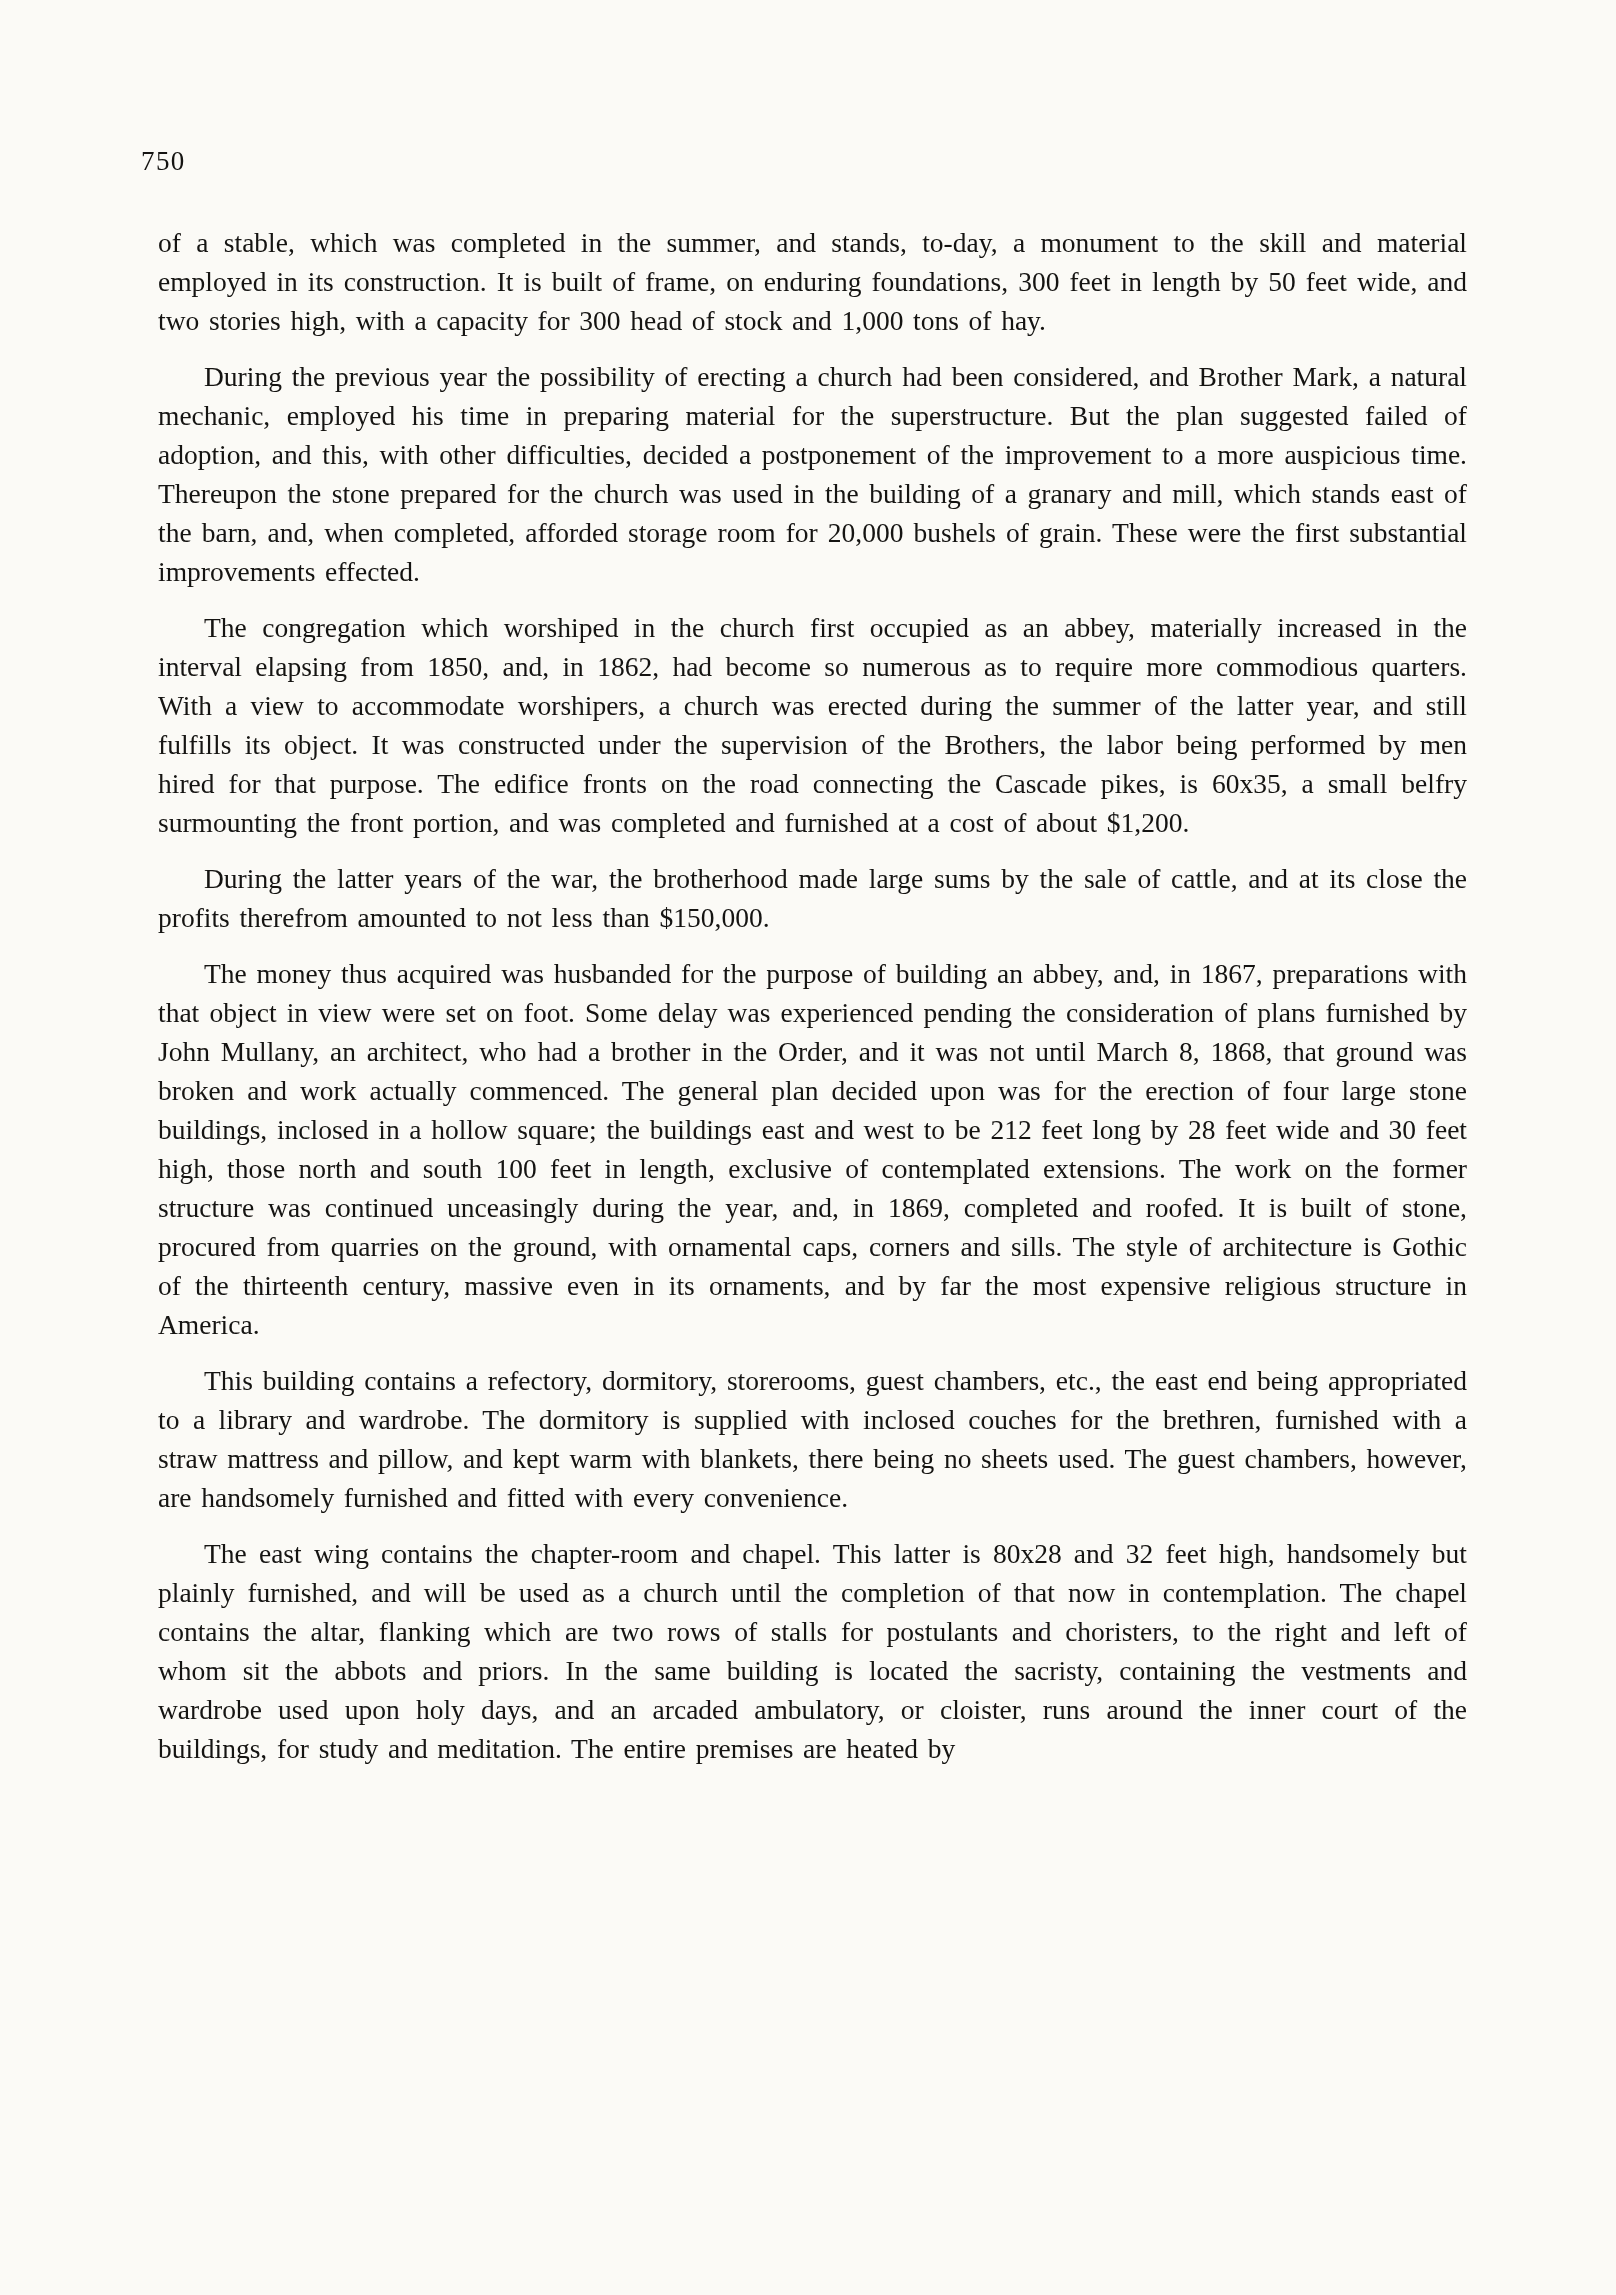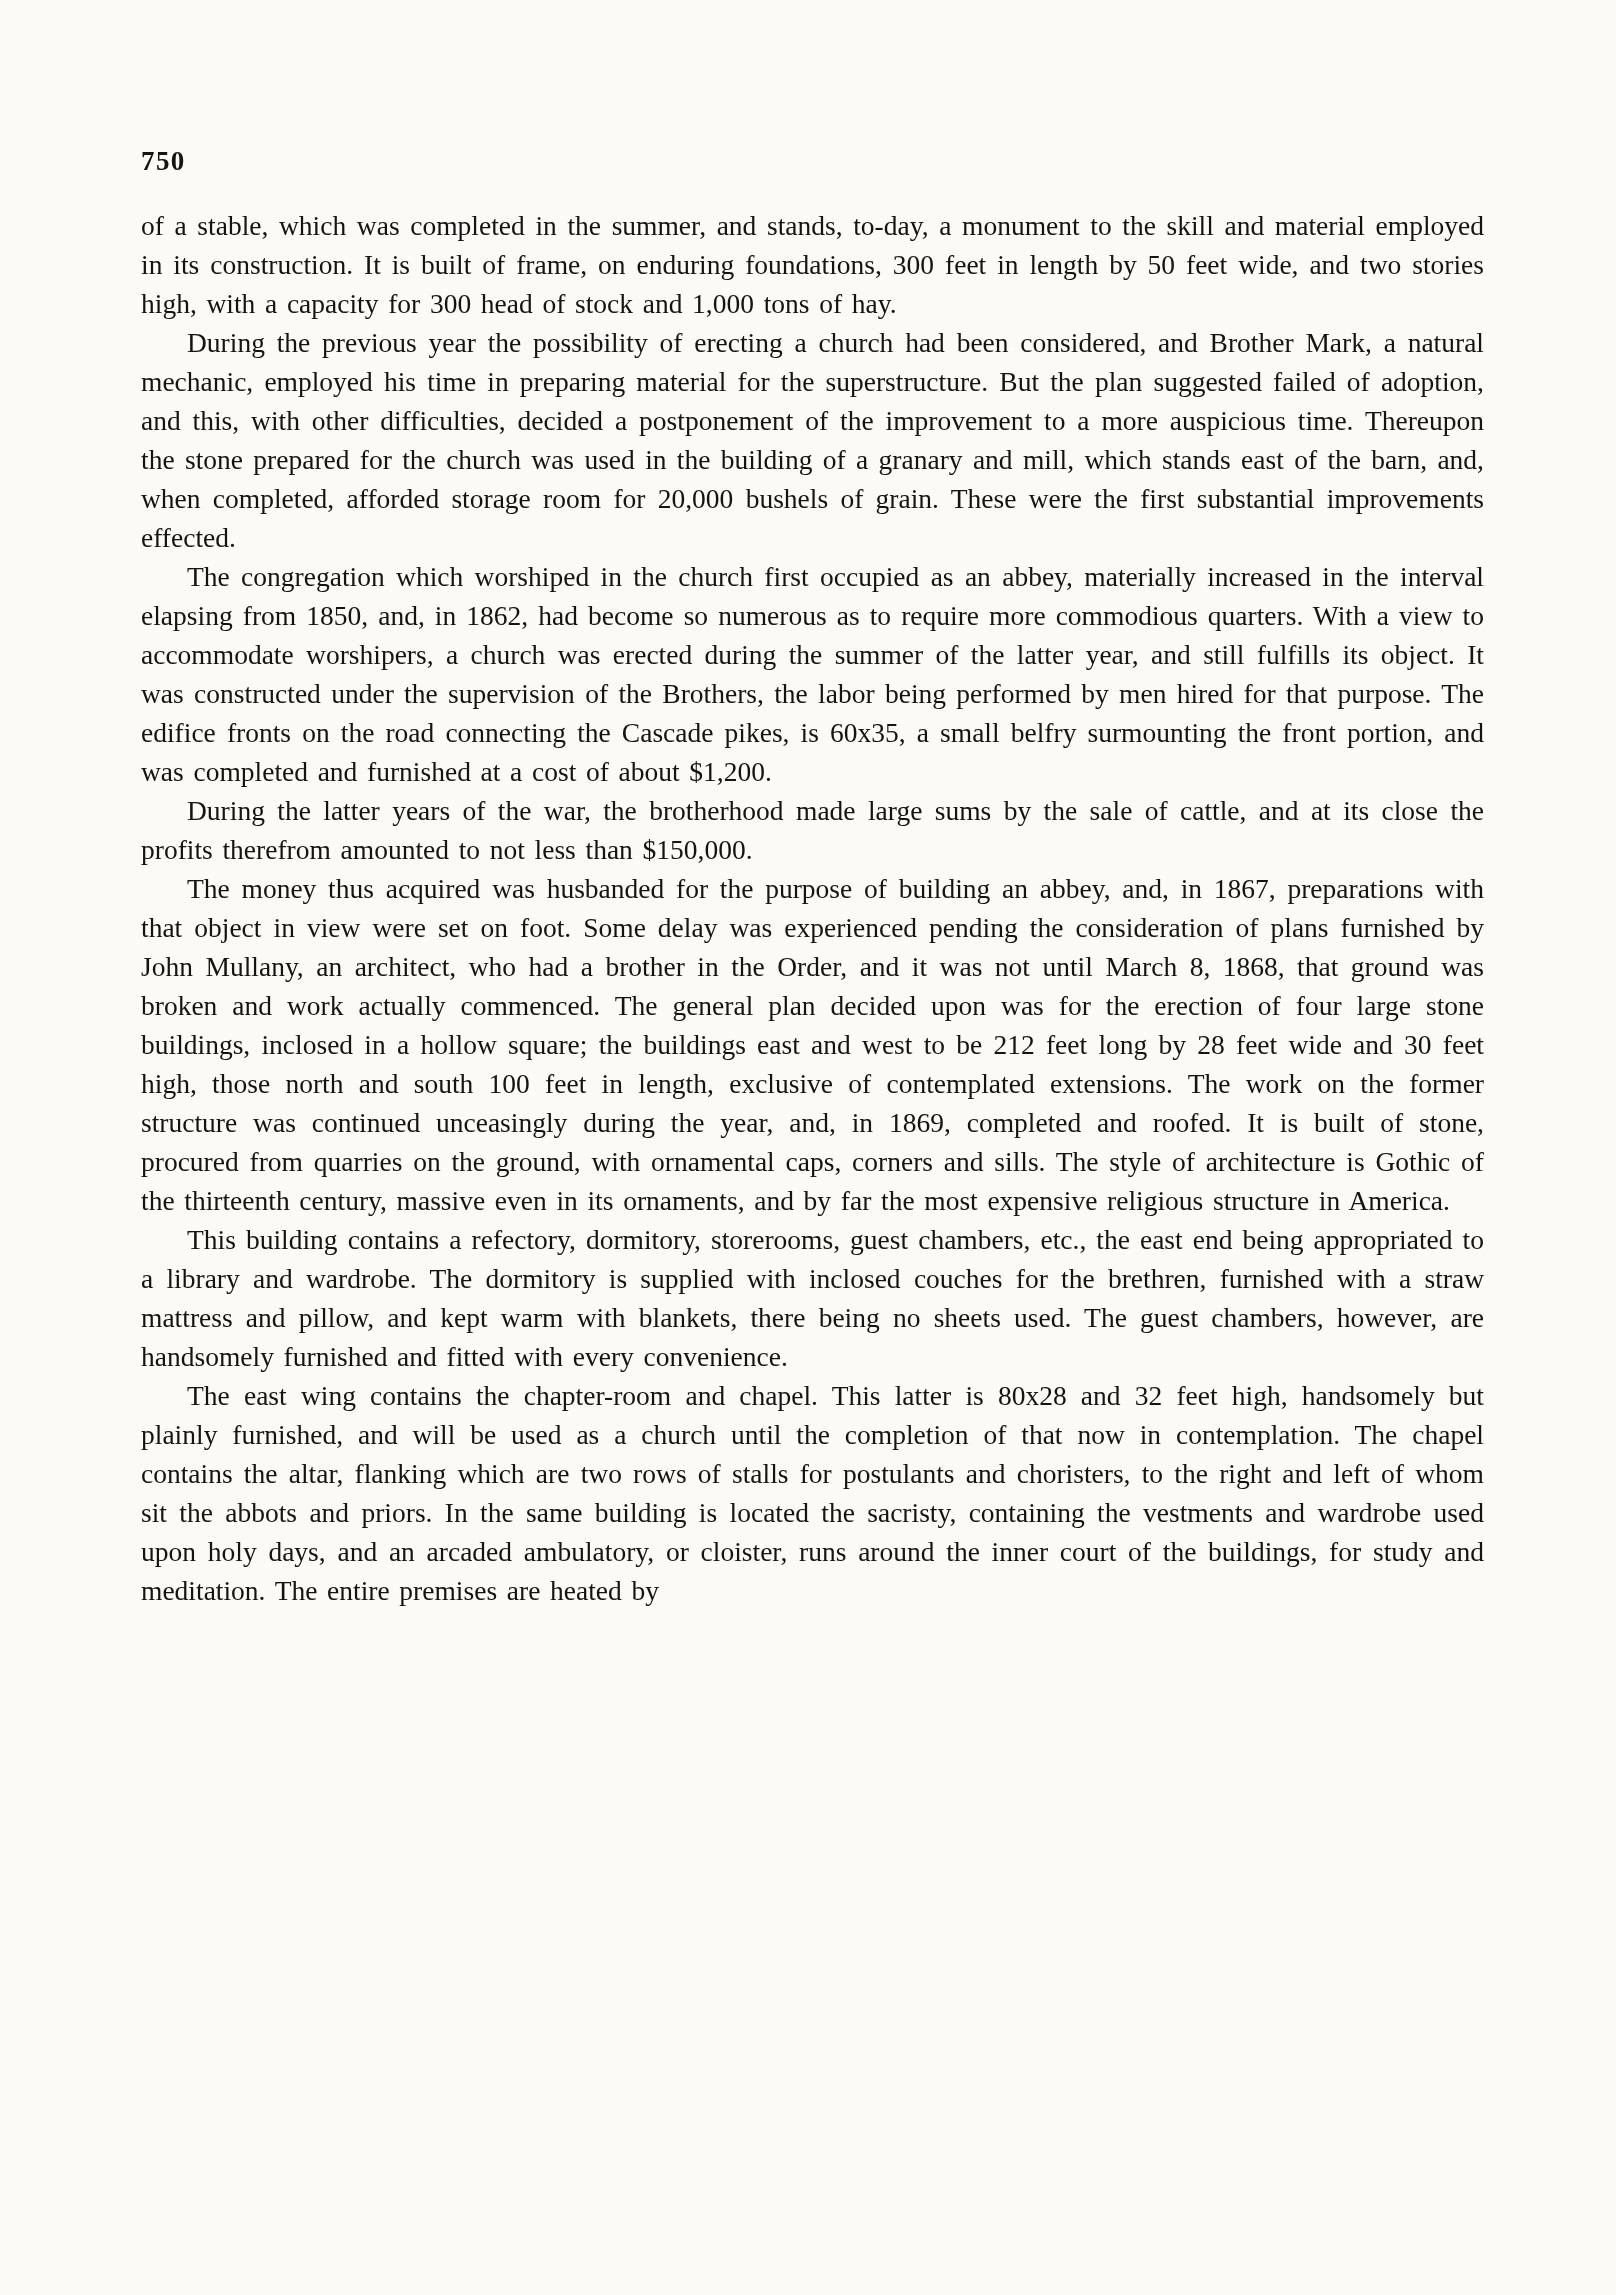--- a/index.html
+++ b/index.html
@@ -18,21 +18,20 @@
     background: #fbfaf6;
     color: #151412;
     overflow: hidden;
   }
   .page-header {
     position: absolute;
     top: 146px;
     left: 141px;
     width: 1343px;
     height: 32px;
-    font-weight: bold;
   }
   .page-number {
     position: absolute;
     left: 0;
     top: 0;
     font-size: 27px;
     letter-spacing: 1.4px;
   }
   .running-title {
     position: absolute;
@@ -44,21 +43,21 @@
     letter-spacing: 2.3px;
     word-spacing: 3.7px;
   }
   .content {
     position: absolute;
     top: 206px;
     left: 141px;
     width: 1343px;
   }
   .content p {
-    margin: 0;
+    margin: 17px;
     font-size: 27.5px;
     line-height: 39px;
     text-align: justify;
     word-spacing: 2.8px;
   }
   .content p.indent {
     text-indent: 46px;
   }
 </style>
 </head>

